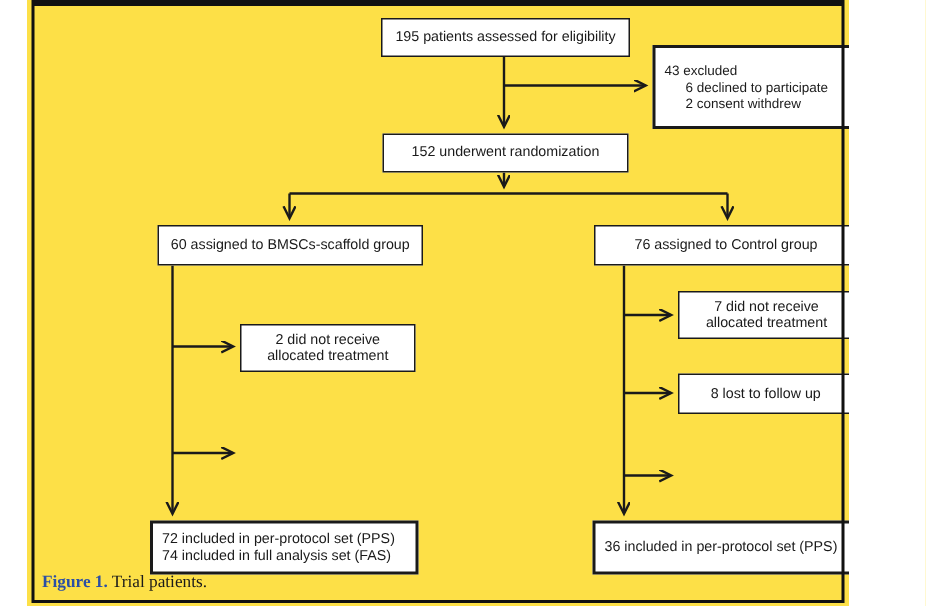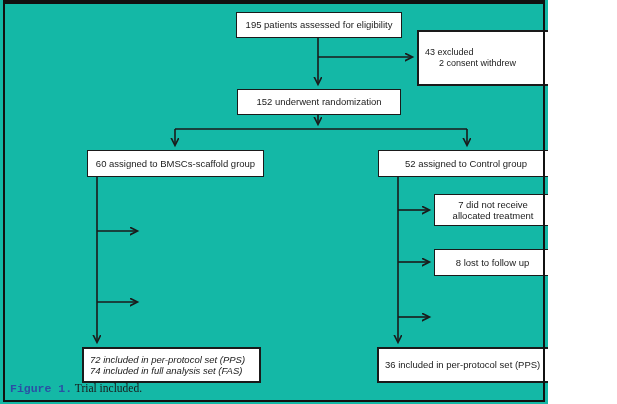--- a/index.html
+++ b/index.html
@@ -1,22 +1,23 @@
 <!DOCTYPE html>
 <html><head>
 <meta charset="utf-8">
 <style>
   html,body{margin:0;padding:0;background:#fff;}
   #canvas{
     position:relative;
     width:548px;height:404px;
-    background:#14b8a6;
+    background:#fde047;
     font-family:"Liberation Sans", sans-serif;
     color:#1a1a1a;
     overflow:hidden;
+    margin-left:18px;
   }
   #frame{
     position:absolute;left:3px;top:0;right:3px;bottom:2px;
     border:2px solid #111;
     border-top-width:4px;
     pointer-events:none;
   }
   .node{
     position:absolute;
     border:1.5px solid #1a1a1a;
@@ -67,44 +68,46 @@
       <path d="M398,210 H429" marker-end="url(#arrow)"></path>
       <path d="M398,262 H429" marker-end="url(#arrow)"></path>
       <path d="M398,317 H429" marker-end="url(#arrow)"></path>
     </g>
   </svg>
 
   <div class="node" style="left:236px;top:12px;width:166px;height:26px;">195 patients assessed for eligibility</div>
 
   <div class="node thick left-align" style="left:417px;top:30px;width:160px;height:56px;font-size:9px;line-height:11px;">
     <div>43 excluded</div>
+    <div class="reason">6 declined to participate</div>
     <div class="reason">2 consent withdrew</div>
   </div>
 
   <div class="node" style="left:237px;top:89px;width:164px;height:26px;">152 underwent randomization</div>
 
   <div class="node" style="left:87px;top:150px;width:177px;height:27px;">60 assigned to BMSCs-scaffold group</div>
 
-  <div class="node" style="left:378px;top:150px;width:176px;height:27px;">52 assigned to Control group</div>
+  <div class="node" style="left:378px;top:150px;width:176px;height:27px;">76 assigned to Control group</div>
+
+  <div class="node" style="left:142px;top:216px;width:117px;height:32px;">2 did not receive allocated treatment</div>
 
 
-
-  <div class="node thick left-align" style="left:82px;top:347px;width:179px;height:36px;font-style:italic;">
+  <div class="node thick left-align" style="left:82px;top:347px;width:179px;height:36px;">
     <div>72 included in per-protocol set (PPS)</div>
     <div>74 included in full analysis set (FAS)</div>
   </div>
 
   <div class="node" style="left:434px;top:194px;width:118px;height:32px;">7 did not receive allocated treatment</div>
 
   <div class="node" style="left:434px;top:249px;width:117px;height:27px;">8 lost to follow up</div>
 
 
   <div class="node thick left-align" style="left:377px;top:347px;width:182px;height:36px;">
     <div>36 included in per-protocol set (PPS)</div>
   </div>
 
   <div id="caption">
-    <span class="cap-label" style="color: rgb(43, 79, 165); font-family: Liberation Mono, monospace;">Figure 1.</span>
-    <span>Trial included.</span>
+    <span class="cap-label" style="color: rgb(43, 79, 165);">Figure 1.</span>
+    <span>Trial patients.</span>
   </div>
 
   <div id="frame"></div>
 </div>
 
 </body></html>

